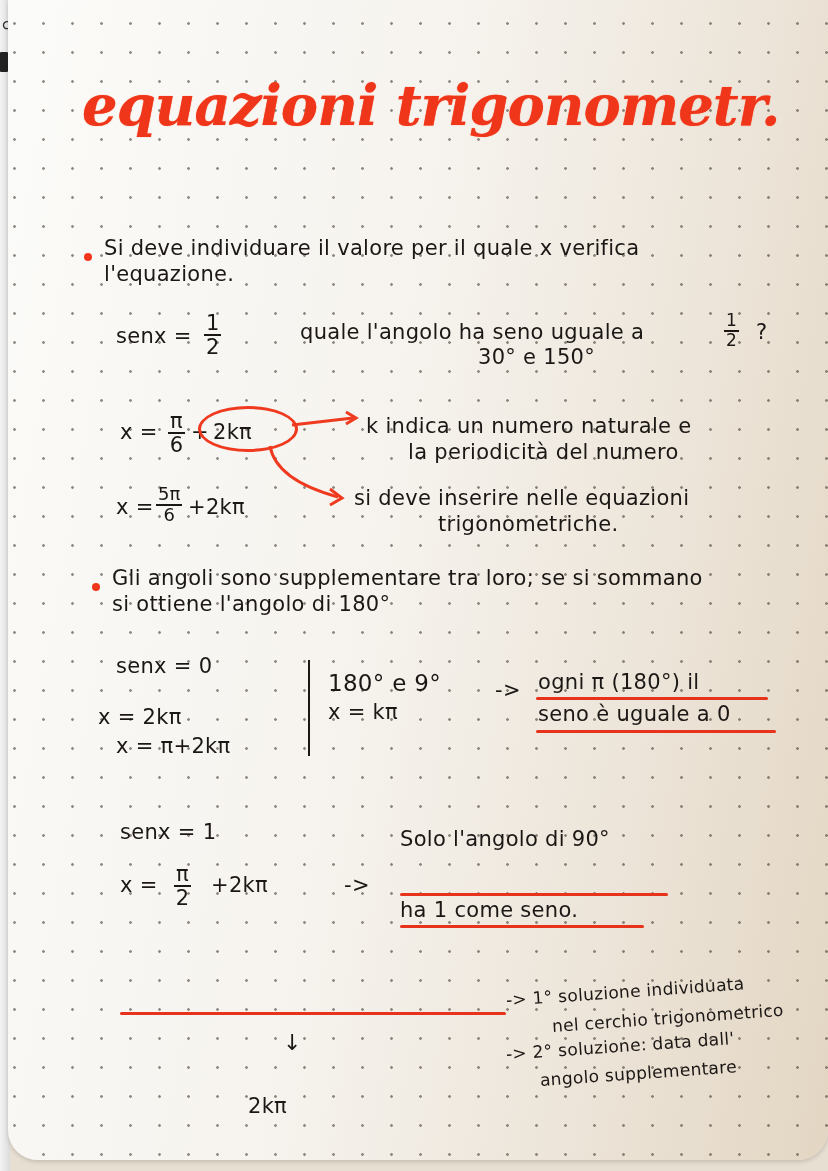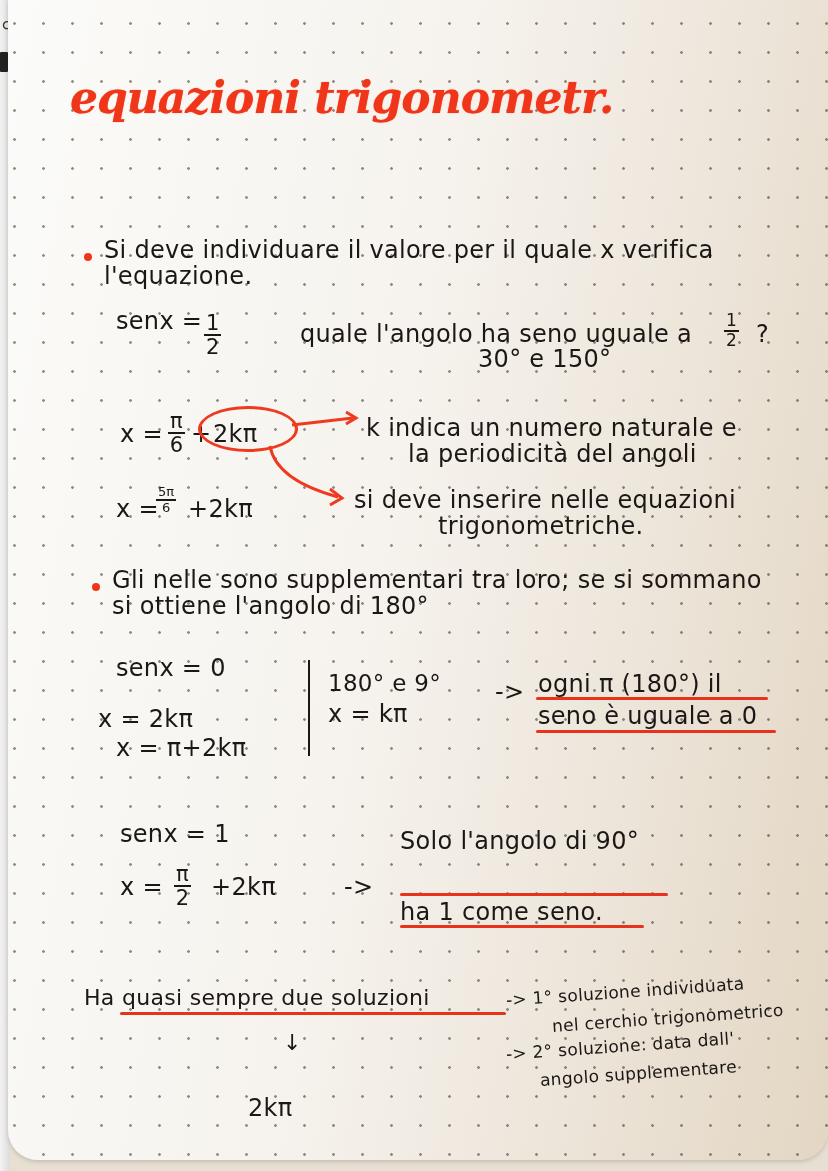--- a/index.html
+++ b/index.html
@@ -19,24 +19,24 @@
   }
   .binding { position:absolute; left:0; top:0; width:10px; height:1171px; background: linear-gradient(90deg,#f3f3f3,#dcdcdc); }
   .binding .mark { position:absolute; left:0; top:52px; width:8px; height:20px; background:#222; border-radius:1px; }
   .binding .hook { position:absolute; left:1px; top:14px; font: 18px "DejaVu Sans", sans-serif; color:#333; }
 
   .title {
     position:absolute; color:#f0361a; font-family: "DejaVu Serif", serif;
     font-style: italic; font-weight: bold; letter-spacing: -1px;
     text-shadow: 0 0 1px #ff6a4d;
   }
-  .t1 { left: 62px; top: 72px; font-size: 44px; }
+  .t1 { left: 74px; top: 72px; font-size: 56px; }
   .t2 { left: 285px; top: 148px; font-size: 52px; }
 
-  .hw { position:absolute; color:#1b1715; font-family: "DejaVu Sans", sans-serif; font-size: 24px; letter-spacing: 0.3px; white-space: nowrap; }
+  .hw { position:absolute; color:#1b1715; font-family: "DejaVu Sans", sans-serif; font-size: 21px; letter-spacing: 0.3px; white-space: nowrap; }
   .hw.sm { font-size: 17px; }
   .bullet { position:absolute; width:8px; height:8px; border-radius:50%; background:#f0361a; }
   .ul { position:absolute; height:3px; background:#e8331c; border-radius:2px; }
   .frac { position:absolute; display:inline-flex; flex-direction:column; align-items:center; font-size:21px; color:#1b1715; line-height:1.05; }
   .frac .num { border-bottom: 2px solid #1b1715; padding: 0 2px; }
   .oval { position:absolute; border:3px solid #ef3a1f; border-radius: 50%; }
   svg.overlay { position:absolute; left:0; top:0; }
   .brace { position:absolute; width:2px; background:#1b1715; }
 </style>
 </head>
@@ -48,21 +48,21 @@
 </div>
 
 <div class="page">
 
   <div class="title t1">equazioni trigonometr.</div>
 
   <span class="bullet" style="left:76px;top:253px"></span>
   <div class="hw" style="left:96px;top:236px">Si deve individuare il valore per il quale x verifica</div>
   <div class="hw" style="left:96px;top:262px">l'equazione.</div>
 
-  <div class="hw" style="left:108px;top:307px">senx =</div>
+  <div class="hw" style="left:108px;top:324px">senx =</div>
   <div class="frac" style="left:196px;top:312px">
     <span class="num">1</span>
     <span>2</span>
   </div>
   <div class="hw" style="left:292px;top:320px">quale l'angolo ha seno uguale a</div>
   <div class="frac" style="left:716px;top:312px;font-size:17px">
     <span class="num">1</span>
     <span>2</span>
   </div>
   <div class="hw" style="left:748px;top:320px">?</div>
@@ -71,34 +71,34 @@
   <div class="hw" style="left:112px;top:420px">x =</div>
   <div class="frac" style="left:160px;top:410px">
     <span class="num">π</span>
     <span>6</span>
   </div>
   <div class="hw" style="left:183px;top:420px">+</div>
   <div class="hw" style="left:205px;top:420px">2kπ</div>
   <div class="oval" style="left:190px;top:406px;width:94px;height:40px"></div>
 
   <div class="hw" style="left:358px;top:414px">k indica un numero naturale e</div>
-  <div class="hw" style="left:400px;top:440px">la periodicità del angoli</div>
+  <div class="hw" style="left:400px;top:440px">la periodicità del numero</div>
 
   <div class="hw" style="left:108px;top:495px">x =</div>
-  <div class="frac" style="left:148px;top:485px;font-size:13px">
+  <div class="frac" style="left:148px;top:485px;font-size:18px">
     <span class="num">5π</span>
     <span>6</span>
   </div>
   <div class="hw" style="left:180px;top:495px">+2kπ</div>
 
   <div class="hw" style="left:346px;top:486px">si deve inserire nelle equazioni</div>
   <div class="hw" style="left:430px;top:512px">trigonometriche.</div>
 
   <span class="bullet" style="left:84px;top:583px"></span>
-  <div class="hw" style="left:104px;top:566px">Gli nelle sono supplementari tra loro; se si sommano</div>
+  <div class="hw" style="left:104px;top:566px">Gli angoli sono supplementare tra loro; se si sommano</div>
   <div class="hw" style="left:104px;top:592px">si ottiene l'angolo di 180°</div>
 
   <div class="hw" style="left:108px;top:654px">senx = 0</div>
   <div class="hw" style="left:90px;top:705px">x = 2kπ</div>
   <div class="hw" style="left:108px;top:734px">x = π+2kπ</div>
   <div class="brace" style="left:300px;top:660px;height:96px"></div>
   <div class="hw" style="left:320px;top:670px;font-size:23px">180° e 9°</div>
   <div class="hw" style="left:320px;top:700px">x = kπ</div>
   <div class="hw" style="left:487px;top:678px">-&gt;</div>
   <div class="hw" style="left:530px;top:670px">ogni π (180°) il</div>
@@ -112,21 +112,20 @@
     <span class="num">π</span>
     <span>2</span>
   </div>
   <div class="hw" style="left:203px;top:873px">+2kπ</div>
   <div class="hw" style="left:336px;top:873px">-&gt;</div>
   <div class="hw" style="left:392px;top:827px">Solo l'angolo di 90°</div>
   <div class="ul" style="left:392px;top:893px;width:268px"></div>
   <div class="hw" style="left:392px;top:898px">ha 1 come seno.</div>
   <div class="ul" style="left:392px;top:925px;width:244px"></div>
 
-  <div class="hw" style="left:76px;top:985px;font-size:22px">Ha quasi sempre due soluzioni</div>
   <div class="ul" style="left:112px;top:1012px;width:386px"></div>
   <div class="hw sm" style="left:498px;top:990px;transform:rotate(-4deg);transform-origin:left center">-&gt; 1° soluzione individuata</div>
   <div class="hw sm" style="left:544px;top:1016px;transform:rotate(-4deg);transform-origin:left center">nel cerchio trigonometrico</div>
   <div class="hw sm" style="left:498px;top:1044px;transform:rotate(-4deg);transform-origin:left center">-&gt; 2° soluzione: data dall'</div>
   <div class="hw sm" style="left:532px;top:1070px;transform:rotate(-4deg);transform-origin:left center">angolo supplementare</div>
   <div class="hw" style="left:275px;top:1030px;font-size:22px">↓</div>
   <div class="hw" style="left:240px;top:1094px">2kπ</div>
 
   <svg class="overlay" width="820" height="1160">
     <path d="M284 425 L345 418" stroke="#ef3a1f" stroke-width="3" fill="none"></path>

